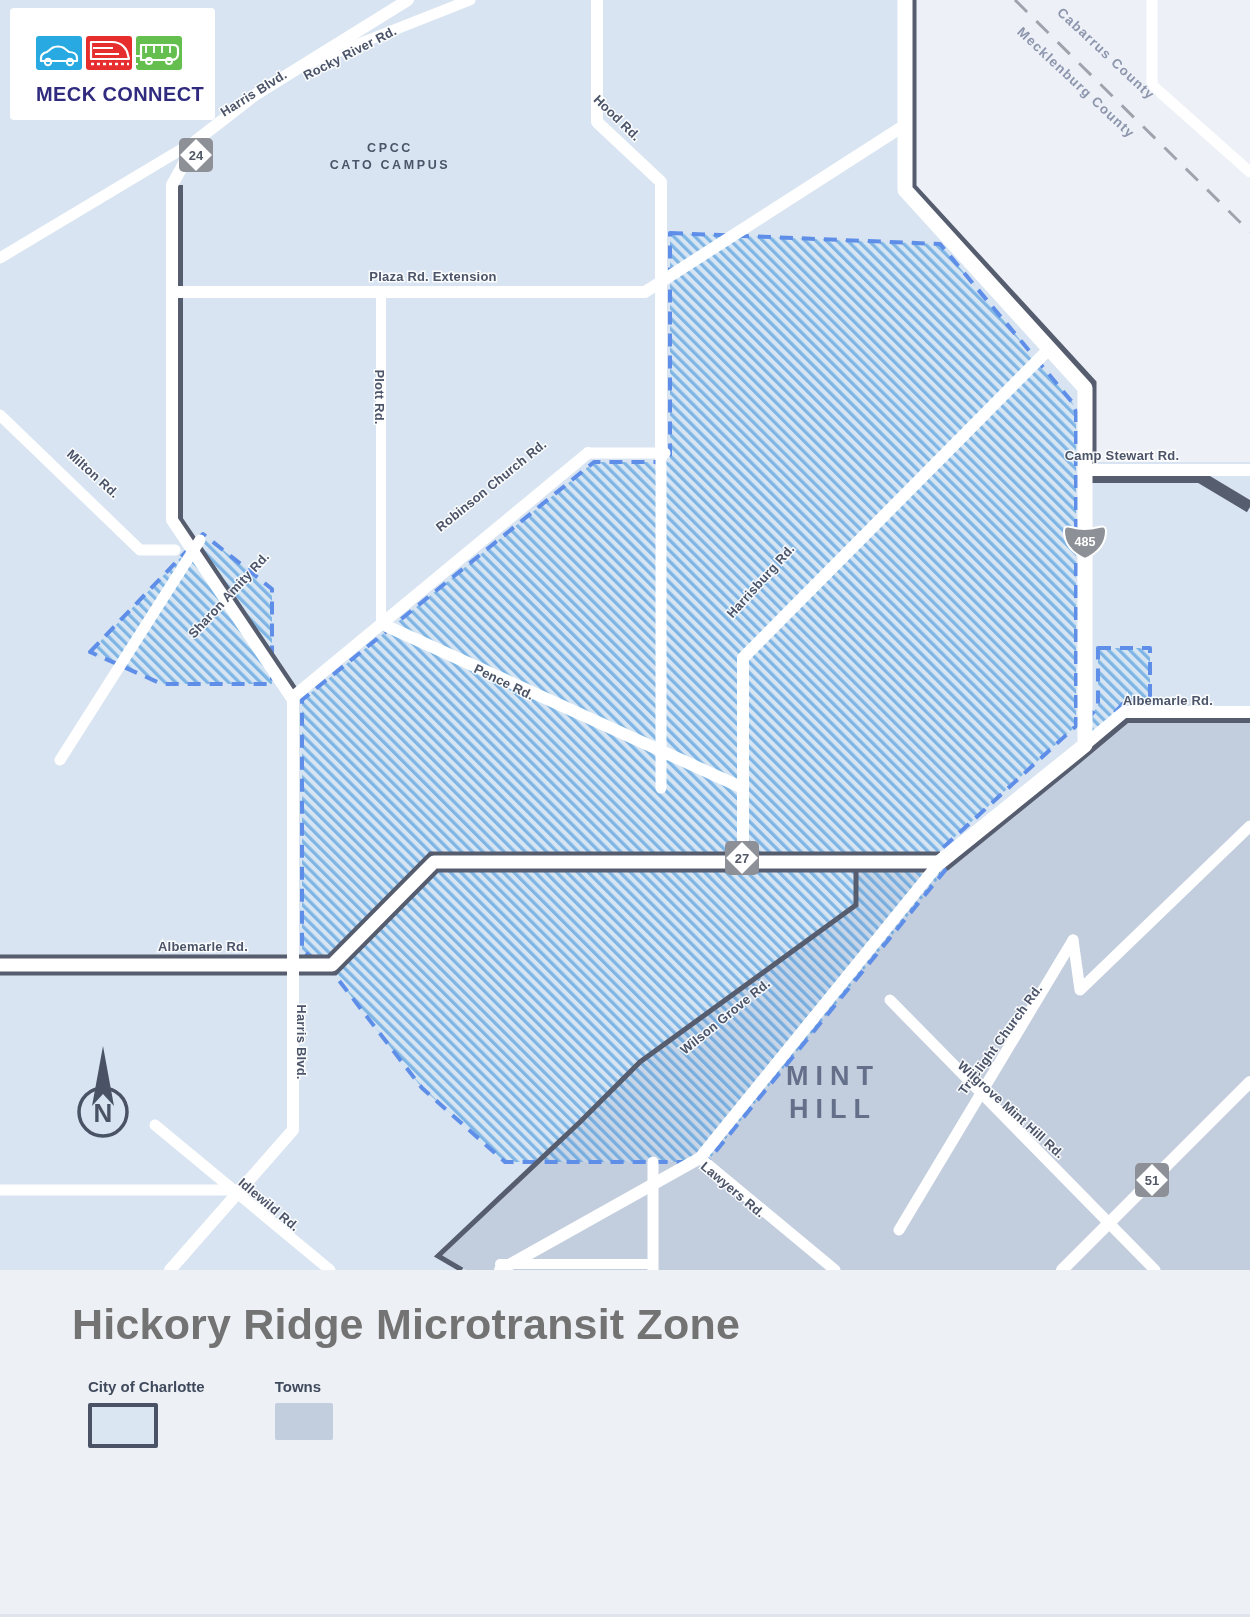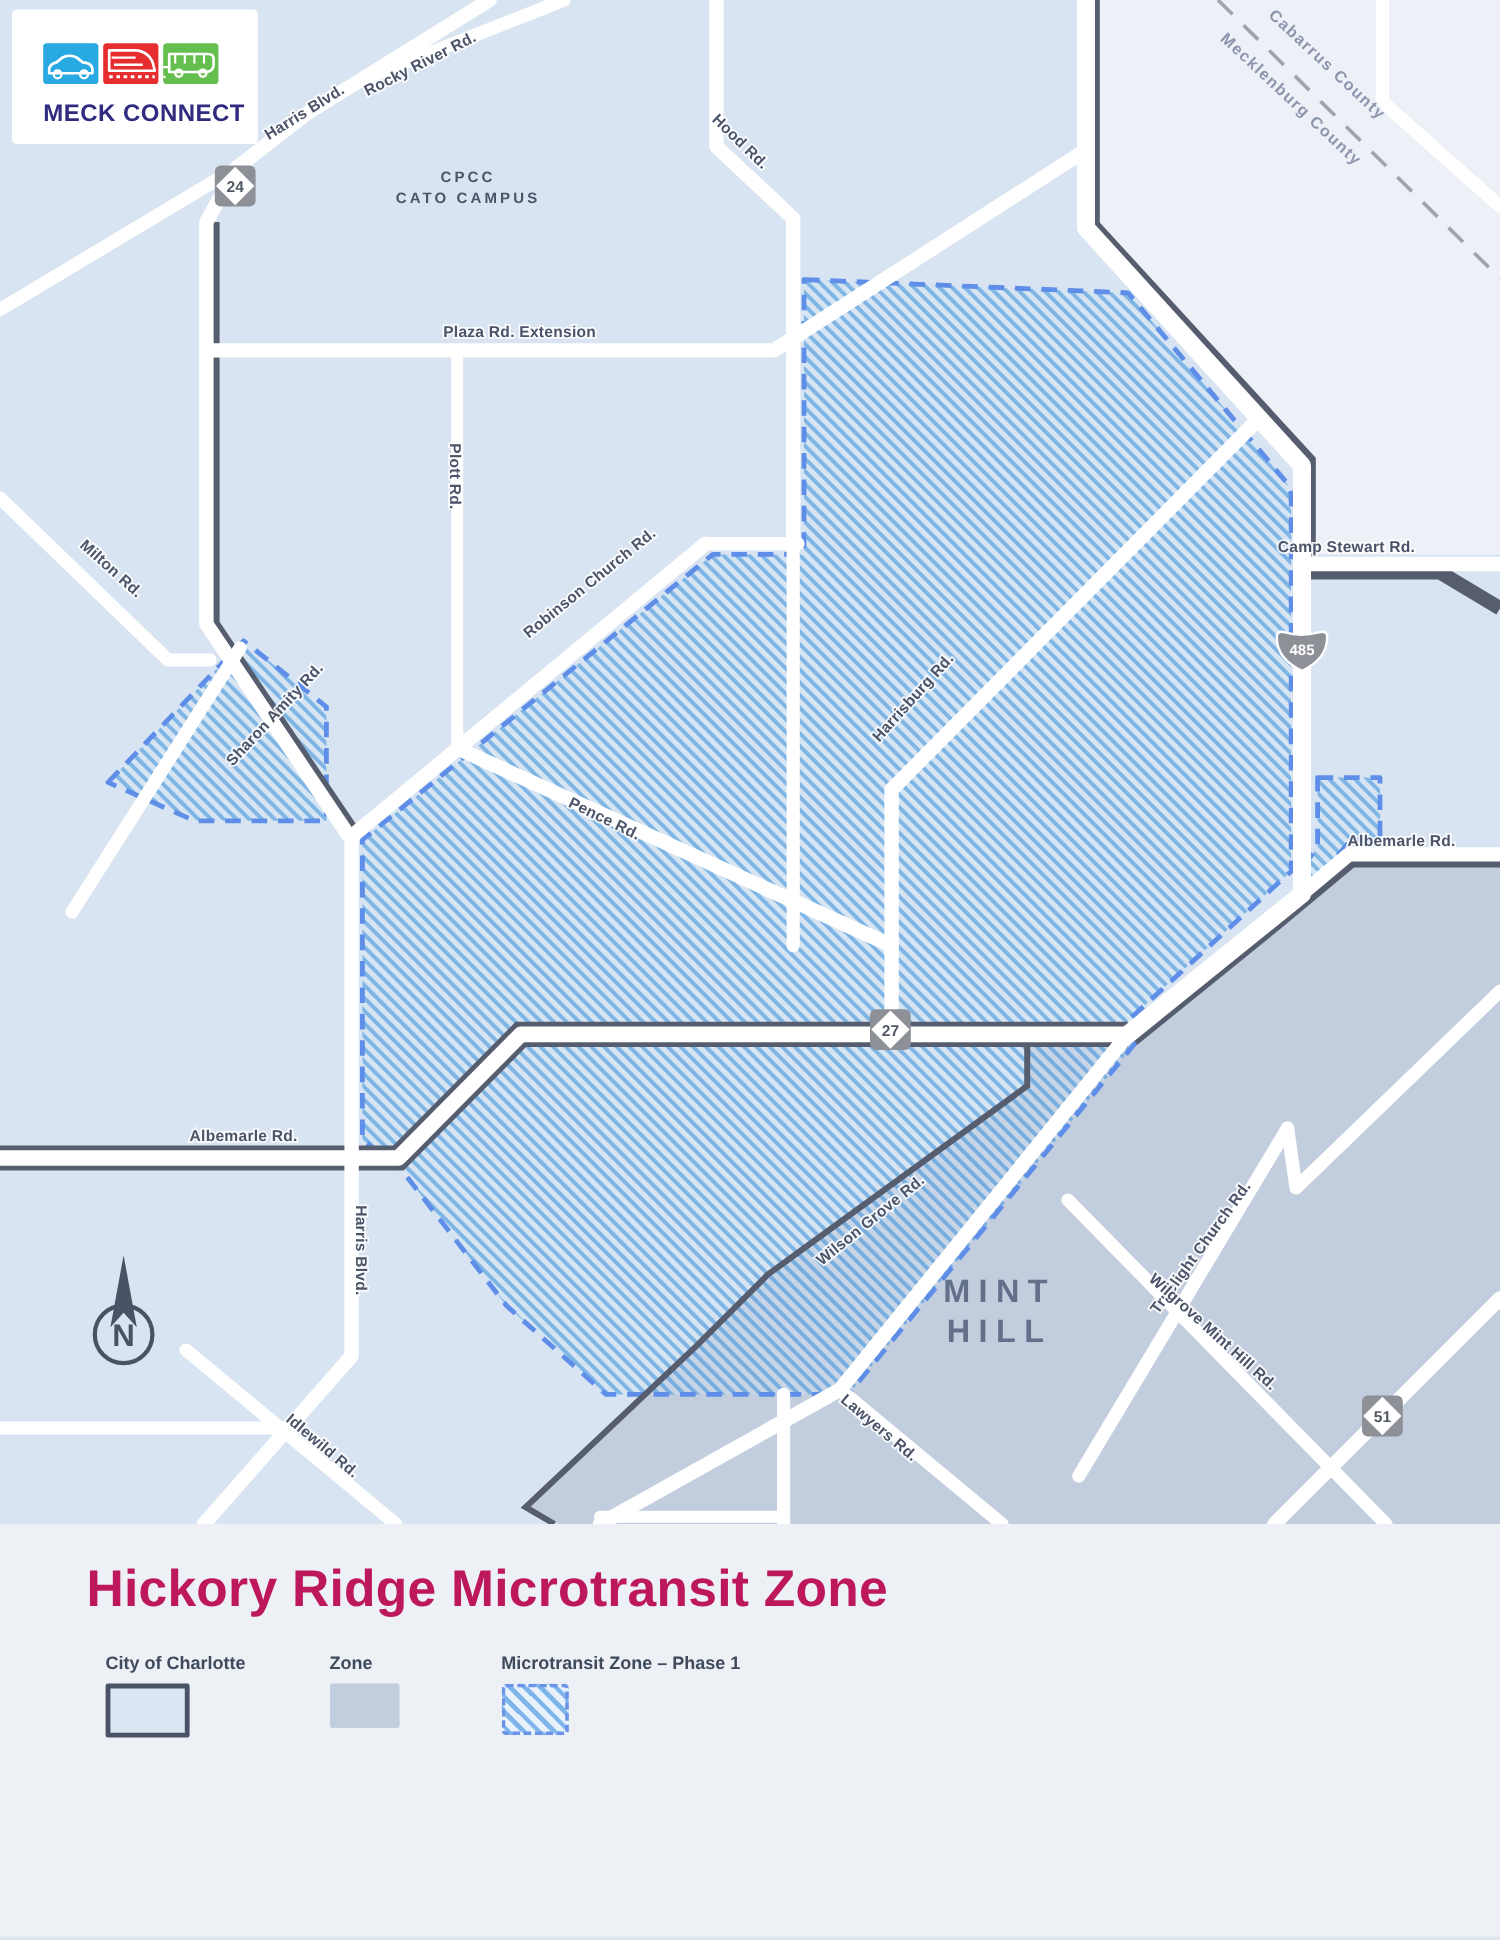--- a/index.html
+++ b/index.html
@@ -10,21 +10,21 @@
       paint-order:stroke;stroke:rgba(255,255,255,.85);stroke-width:3px;text-anchor:middle;}
   .cl{font:700 13.5px "Liberation Sans",sans-serif;fill:#8d96ad;letter-spacing:1.2px;
       paint-order:stroke;stroke:rgba(238,241,247,.8);stroke-width:3px;text-anchor:middle;}
   .poi{font:700 12.5px "Liberation Sans",sans-serif;fill:#4b5468;letter-spacing:2.6px;text-anchor:middle;}
   .town-label{font:700 27px "Liberation Sans",sans-serif;fill:#64708a;letter-spacing:7px;text-anchor:middle;}
   .shield-num{font:700 13px "Liberation Sans",sans-serif;fill:#525866;text-anchor:middle;}
   .i-num{font:700 12.5px "Liberation Sans",sans-serif;fill:#ffffff;text-anchor:middle;}
   .compass-n{font:700 26px "Liberation Sans",sans-serif;fill:#4a5365;text-anchor:middle;}
   .logo-text{font:800 20px "Liberation Sans",sans-serif;fill:#312b7f;letter-spacing:.4px;}
   #footer{position:absolute;top:1270px;left:0;width:1250px;height:347px;background:#edf0f5;}
-  #footer .title{position:absolute;left:72px;top:30px;font-size:43px;font-weight:600;color:#be185d;letter-spacing:.2px;}
+  #footer .title{position:absolute;left:72px;top:30px;font-size:43px;font-weight:600;color:#737373;letter-spacing:.2px;}
   .legend{position:absolute;top:108px;left:88px;display:flex;align-items:flex-start;}
   .legend-item{margin-right:0;}
   .legend-label{font-size:15px;font-weight:600;color:#3f4a5c;margin-bottom:8px;}
   .sw{height:37px;border-radius:2px;}
   .sw-city{width:62px;background:#dbe6f3;border:4px solid #4a5365;}
   .sw-towns{width:58px;background:#c2cdde;border:none;}
   .sw-hatch{width:50px;background:repeating-linear-gradient(45deg,#7db5ea 0 4px,#e9f2fb 4px 9px);
             border:3px dashed #6b93e8;border-radius:4px;}
   .li-2{margin-left:70px;} .li-3{margin-left:85px;}
   #bottom-strip{position:absolute;left:0;bottom:0;width:100%;height:3px;background:#e0e4ec;}
@@ -177,22 +177,18 @@
 </div>
 
 <div id="footer">
   <div class="title">Hickory Ridge Microtransit Zone</div>
   <div class="legend">
     <div class="legend-item">
       <div class="legend-label">City of Charlotte</div>
       <div class="sw sw-city"></div>
     </div>
     <div class="legend-item li-2">
-      <div class="legend-label">Zone</div>
+      <div class="legend-label">Towns</div>
       <div class="sw sw-towns"></div>
-    </div>
-    <div class="legend-item li-3">
-      <div class="legend-label">Microtransit Zone – Phase 1</div>
-      <div class="sw sw-hatch"></div>
     </div>
   </div>
   <div id="bottom-strip"></div>
 </div>
 
 </body></html>

